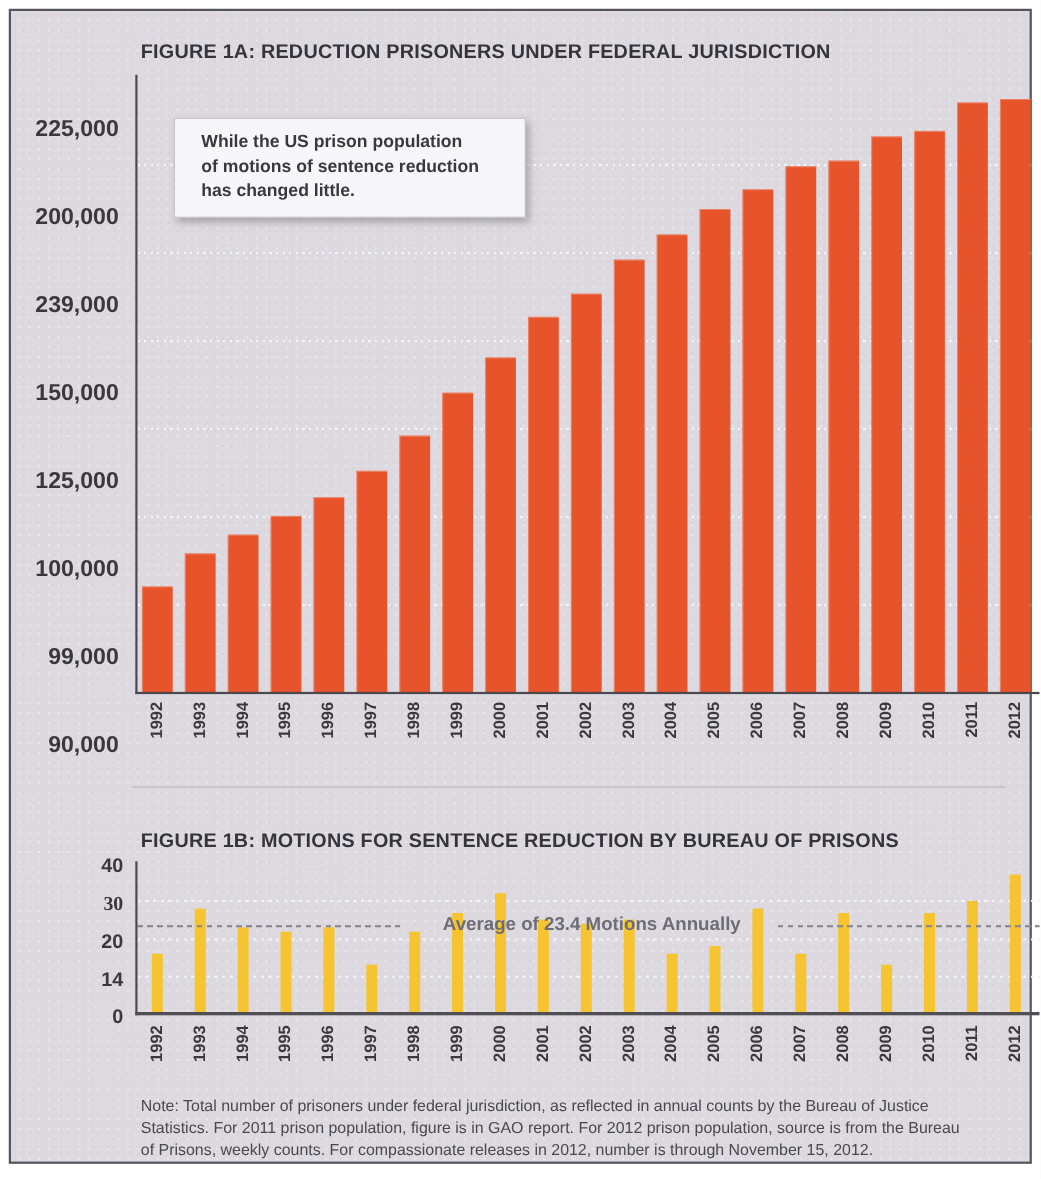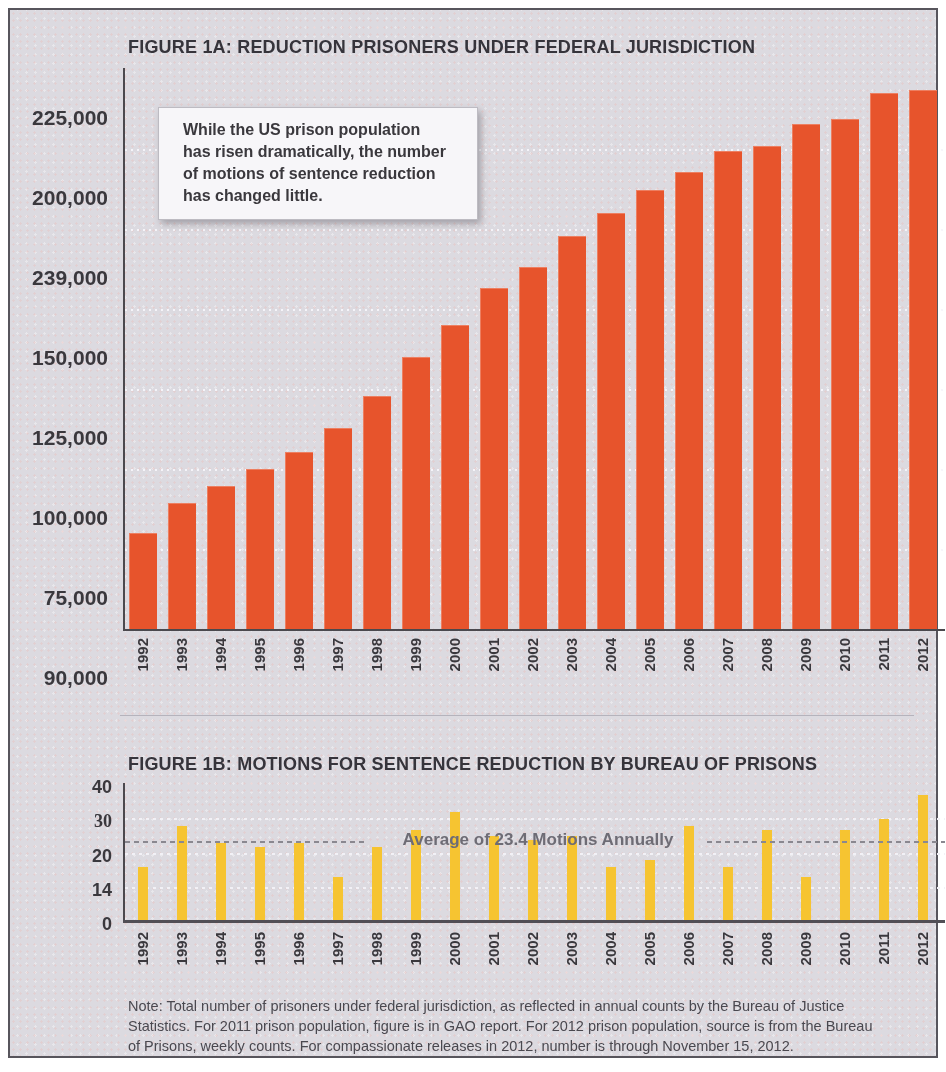--- a/index.html
+++ b/index.html
@@ -60,21 +60,21 @@
         <div class="grid" style="left: 115px; top: 379px; width: 820px; background: repeating-linear-gradient(90deg, rgba(246, 245, 250, 0.95) 0px, rgba(246, 245, 250, 0.95) 2px, rgba(0, 0, 0, 0) 2px, rgba(0, 0, 0, 0) 6px);"></div>
         <div class="grid" style="left: 115px; top: 299px; width: 820px; background: repeating-linear-gradient(90deg, rgba(246, 245, 250, 0.95) 0px, rgba(246, 245, 250, 0.95) 2px, rgba(0, 0, 0, 0) 2px, rgba(0, 0, 0, 0) 6px);"></div>
         <div class="grid" style="left: 115px; top: 219px; width: 820px; background: repeating-linear-gradient(90deg, rgba(246, 245, 250, 0.95) 0px, rgba(246, 245, 250, 0.95) 2px, rgba(0, 0, 0, 0) 2px, rgba(0, 0, 0, 0) 6px);"></div>
         <div class="grid" style="left: 115px; top: 139px; width: 820px; background: repeating-linear-gradient(90deg, rgba(246, 245, 250, 0.95) 0px, rgba(246, 245, 250, 0.95) 2px, rgba(0, 0, 0, 0) 2px, rgba(0, 0, 0, 0) 6px);"></div>
         <div class="ylab ylab-a" style="top: 52px;">225,000</div>
         <div class="ylab ylab-a" style="top: 132px;">200,000</div>
         <div class="ylab ylab-a" style="top: 212px;">239,000</div>
         <div class="ylab ylab-a" style="top: 292px;">150,000</div>
         <div class="ylab ylab-a" style="top: 372px;">125,000</div>
         <div class="ylab ylab-a" style="top: 452px;">100,000</div>
-        <div class="ylab ylab-a" style="top: 532px;">75,000</div>
+        <div class="ylab ylab-a" style="top: 532px;">99,000</div>
         <div class="ylab ylab-a" style="top: 612px;">90,000</div>
         <div class="bar" style="left: 119px; top: 523.04px; width: 28px; height: 96.96px; background: rgb(231, 84, 44); box-shadow: rgba(255, 255, 255, 0.25) 1px 1px 0px inset;"></div>
         <div class="xlab" style="left: 111px; top: 642px;">1992</div>
         <div class="bar" style="left: 158px; top: 493.28px; width: 28px; height: 126.72px; background: rgb(231, 84, 44); box-shadow: rgba(255, 255, 255, 0.25) 1px 1px 0px inset;"></div>
         <div class="xlab" style="left: 150px; top: 642px;">1993</div>
         <div class="bar" style="left: 197px; top: 476px; width: 28px; height: 144px; background: rgb(231, 84, 44); box-shadow: rgba(255, 255, 255, 0.25) 1px 1px 0px inset;"></div>
         <div class="xlab" style="left: 189px; top: 642px;">1994</div>
         <div class="bar" style="left: 236px; top: 459.04px; width: 28px; height: 160.96px; background: rgb(231, 84, 44); box-shadow: rgba(255, 255, 255, 0.25) 1px 1px 0px inset;"></div>
         <div class="xlab" style="left: 228px; top: 642px;">1995</div>
         <div class="bar" style="left: 275px; top: 442.4px; width: 28px; height: 177.6px; background: rgb(231, 84, 44); box-shadow: rgba(255, 255, 255, 0.25) 1px 1px 0px inset;"></div>
@@ -110,21 +110,20 @@
         <div class="bar" style="left: 860px; top: 83.04px; width: 28px; height: 536.96px; background: rgb(231, 84, 44); box-shadow: rgba(255, 255, 255, 0.25) 1px 1px 0px inset;"></div>
         <div class="xlab" style="left: 852px; top: 642px;">2011</div>
         <div class="bar" style="left: 899px; top: 80.16px; width: 28px; height: 539.84px; background: rgb(231, 84, 44); box-shadow: rgba(255, 255, 255, 0.25) 1px 1px 0px inset;"></div>
         <div class="xlab" style="left: 891px; top: 642px;">2012</div>
         <div class="axis" style="left: 113px; top: 58px; width: 2px; height: 563px;"></div>
         <div class="axis" style="left: 113px; top: 619px; width: 822px; height: 2px;"></div>
       </div>
 
     <div class="callout">
       <div>While the US prison population</div>
-      <div>has risen dramatically, the number</div>
       <div>of motions of sentence reduction</div>
       <div>has changed little.</div>
     </div>
 
     <div class="divider"></div>
 
     <div class="fig-title" style="left:118px;top:744px;">FIGURE 1B: MOTIONS FOR SENTENCE REDUCTION BY BUREAU OF PRISONS</div>
 
     <div id="plot-b">
         <div class="grid" style="left: 115px; top: 876.75px; width: 820px; background: repeating-linear-gradient(90deg, rgb(242, 241, 246) 0px, rgb(242, 241, 246) 3px, rgba(0, 0, 0, 0) 3px, rgba(0, 0, 0, 0) 7px);"></div>

